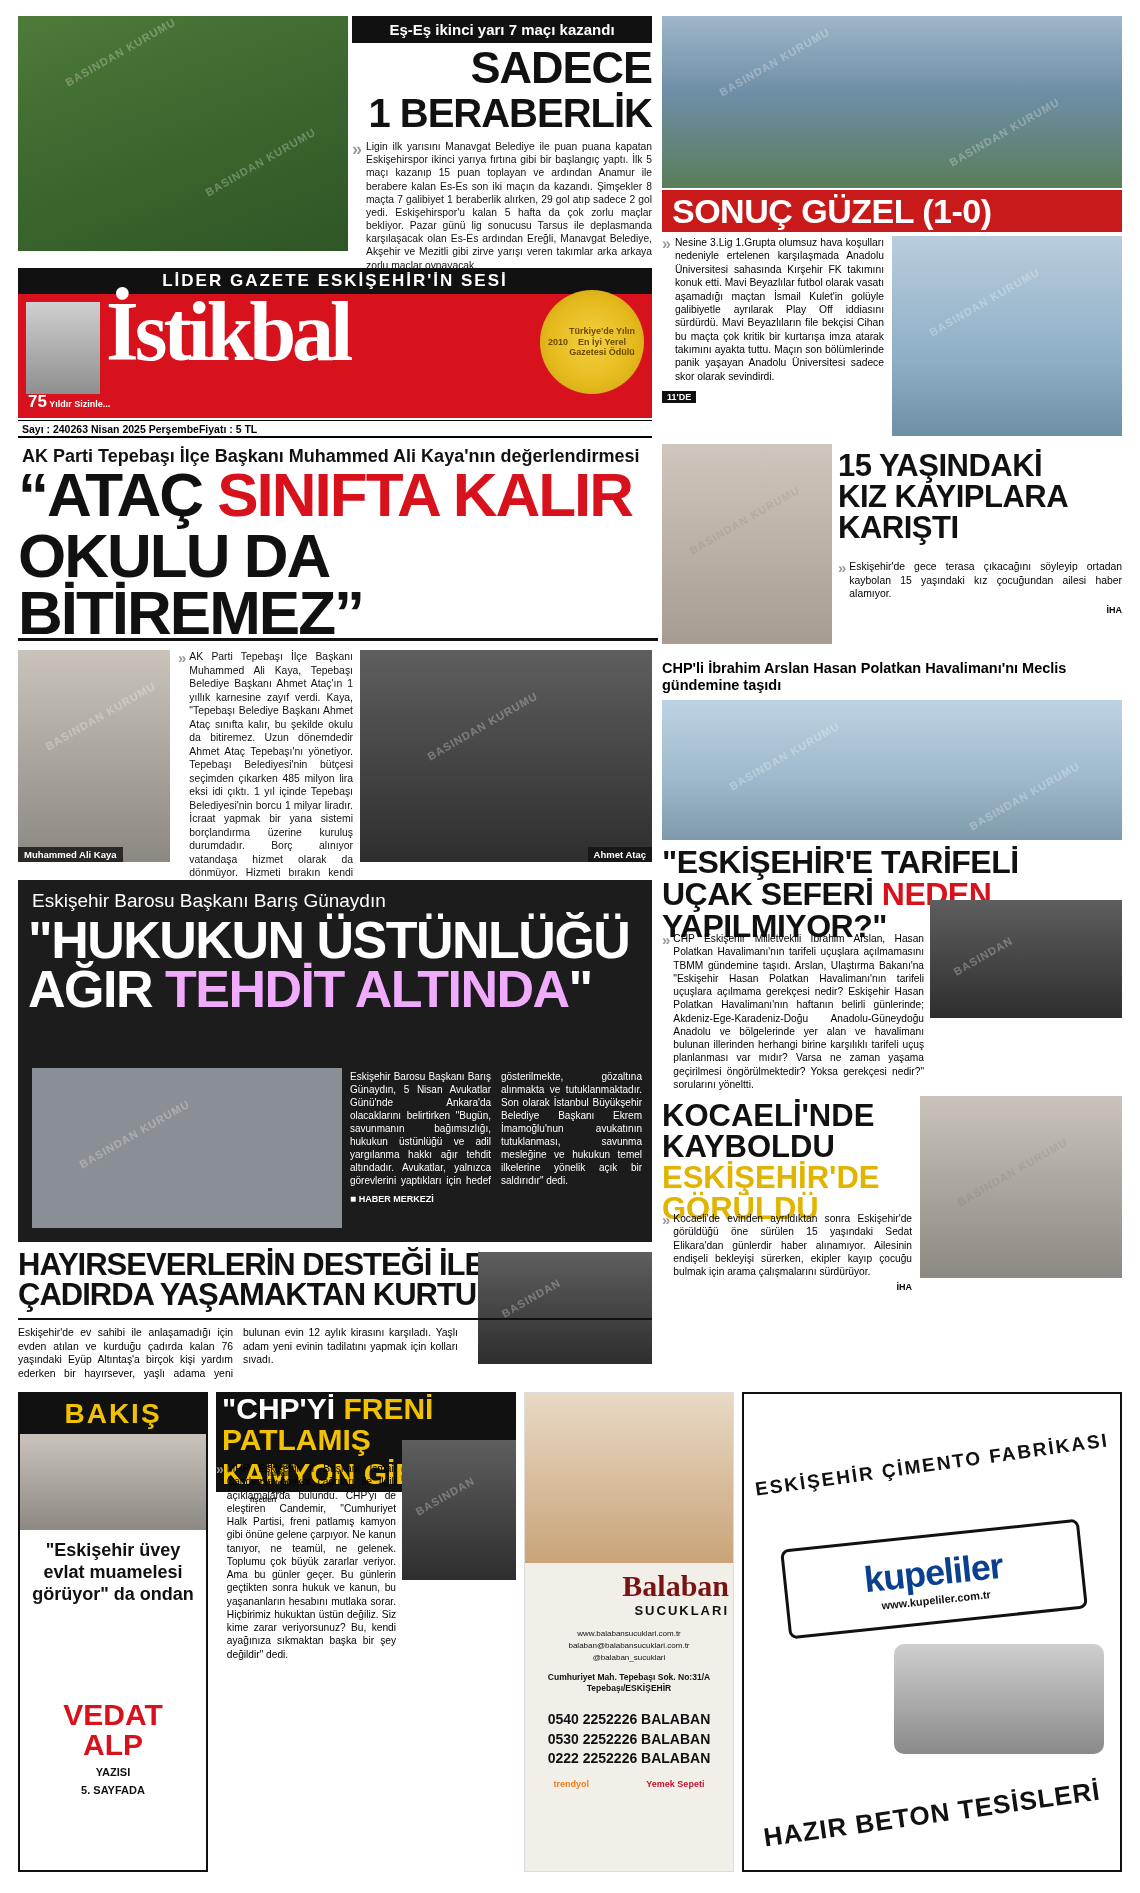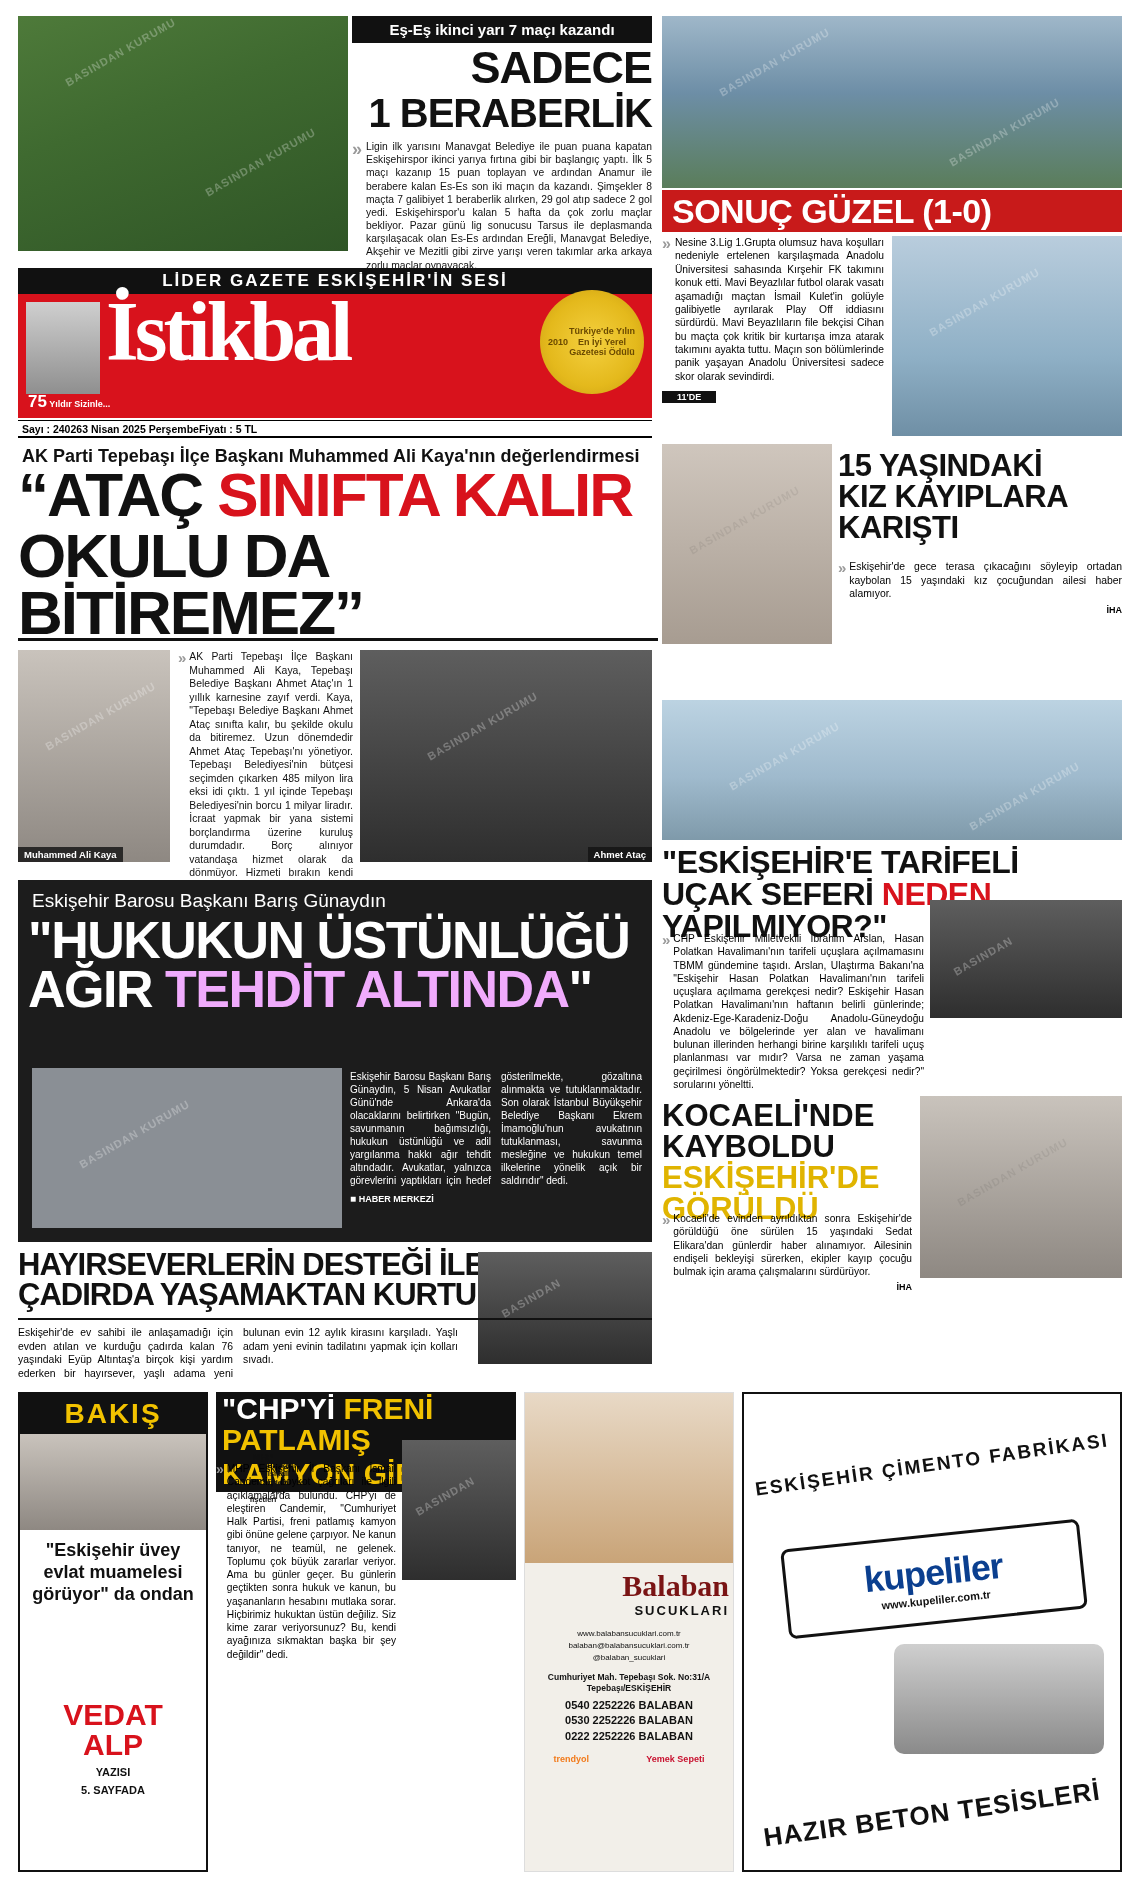--- a/index.html
+++ b/index.html
@@ -35,21 +35,21 @@
   }
   .bigtitle {
     color: #111; font-weight: 800; font-size: 45px; line-height: 0.95;
     letter-spacing: -1px; text-align: right; margin-top: 4px;
   }
   .body-col {
     font-size: 10.3px; line-height: 1.28; text-align: justify; color: #111;
     column-gap: 10px;
   }
   .quotemark { color: #9a9a9a; font-weight: 800; }
-  .pagetag { background:#111; color:#fff; font-size:9px; padding:1px 15px; font-weight:700;}
+  .pagetag { background:#111; color:#fff; font-size:9px; padding:1px 5px; font-weight:700;}
 
   
   #sp-right-photo { left: 662px; top: 16px; width: 460px; height: 172px; }
   #sonuc { left: 662px; top: 190px; width: 460px; height: 42px; }
   .red-banner {
     background:#c81a1a; color:#fff; font-weight:800; font-size:34px;
     line-height:42px; padding-left:10px; letter-spacing:-0.5px;
   }
   #sp-right-text { left: 662px; top: 236px; width: 222px; }
   #sp-right-photo2 { left: 892px; top: 236px; width: 230px; height: 200px; }
@@ -289,20 +289,21 @@
   <div class="blk" id="kiz-body">
     <div style="display:flex;">
       <span class="quotemark" style="font-size:15px;margin-right:3px;line-height:1;">»</span>
       <div>Eskişehir'de gece terasa çıkacağını söyleyip ortadan kaybolan 15 yaşındaki kız çocuğundan ailesi haber alamıyor.</div>
     </div>
     <div style="text-align:right;margin-top:2px;">
       <span style="font-size:9px;font-weight:700;">İHA</span>
     </div>
   </div>
 
+  <div class="blk" id="chp2-kicker">CHP'li İbrahim Arslan Hasan Polatkan Havalimanı'nı Meclis gündemine taşıdı</div>
   <div class="blk photo airport" id="chp2-photo">
     <span class="wm" style="left:60px;top:50px;">BASINDAN KURUMU</span>
     <span class="wm" style="left:300px;top:90px;">BASINDAN KURUMU</span>
   </div>
   <div class="blk" id="chp2-title">
     <div class="chp2-line">"ESKİŞEHİR'E TARİFELİ</div>
     <div class="chp2-line"><span>UÇAK SEFERİ </span><span class="red">NEDEN</span></div>
     <div class="chp2-line">YAPILMIYOR?"</div>
   </div>
   <div class="blk photo dark" id="chp2-photo2">
@@ -372,21 +373,21 @@
     <div style="text-align:right;padding:6px 4px;">
       <div style="font-family:'Liberation Serif',serif;font-size:30px;font-weight:700;color:#7a1414;">Balaban</div>
       <div style="font-size:13px;font-weight:800;letter-spacing:2px;color:#111;">SUCUKLARI</div>
     </div>
     <div style="font-size:8px;text-align:center;line-height:1.5;color:#111;padding:4px;">
       <div>www.balabansucuklari.com.tr</div>
       <div>balaban@balabansucuklari.com.tr</div>
       <div>@balaban_sucuklari</div>
     </div>
     <div style="font-size:8.5px;text-align:center;font-weight:700;line-height:1.3;padding:4px;color:#111;">Cumhuriyet Mah. Tepebaşı Sok. No:31/A Tepebaşı/ESKİŞEHİR</div>
-    <div style="font-size:11px;text-align:center;font-weight:700;line-height:1.4;color:#111;">
+    <div style="font-size:14px;text-align:center;font-weight:700;line-height:1.4;color:#111;margin-top:12px;">
       <div>0540 2252226 BALABAN</div>
       <div>0530 2252226 BALABAN</div>
       <div>0222 2252226 BALABAN</div>
     </div>
     <div style="display:flex;justify-content:space-around;margin-top:10px;font-size:9px;font-weight:700;">
       <span style="color:#f27a1a;">trendyol</span>
       <span style="color:#c8102e;">Yemek Sepeti</span>
     </div>
   </div>
 

